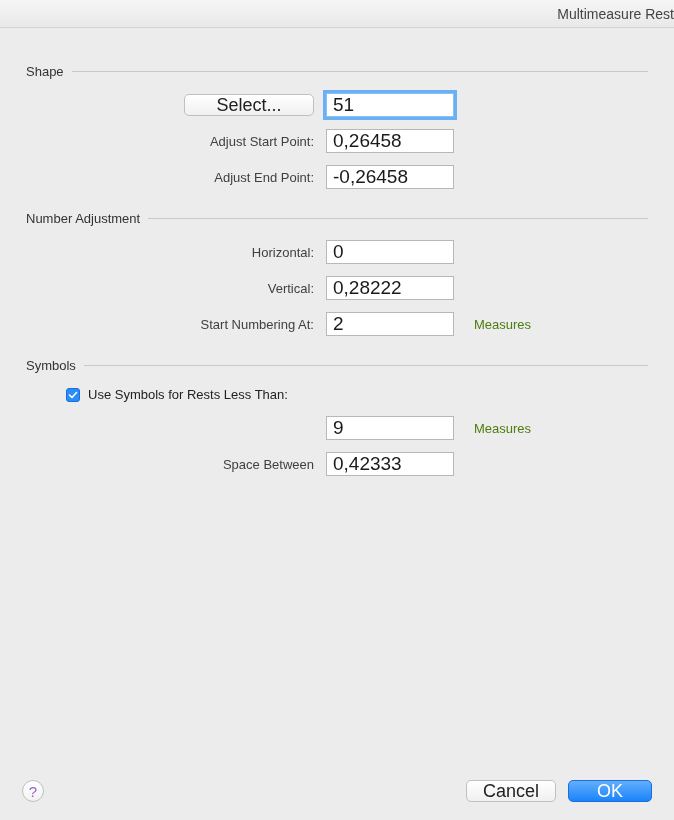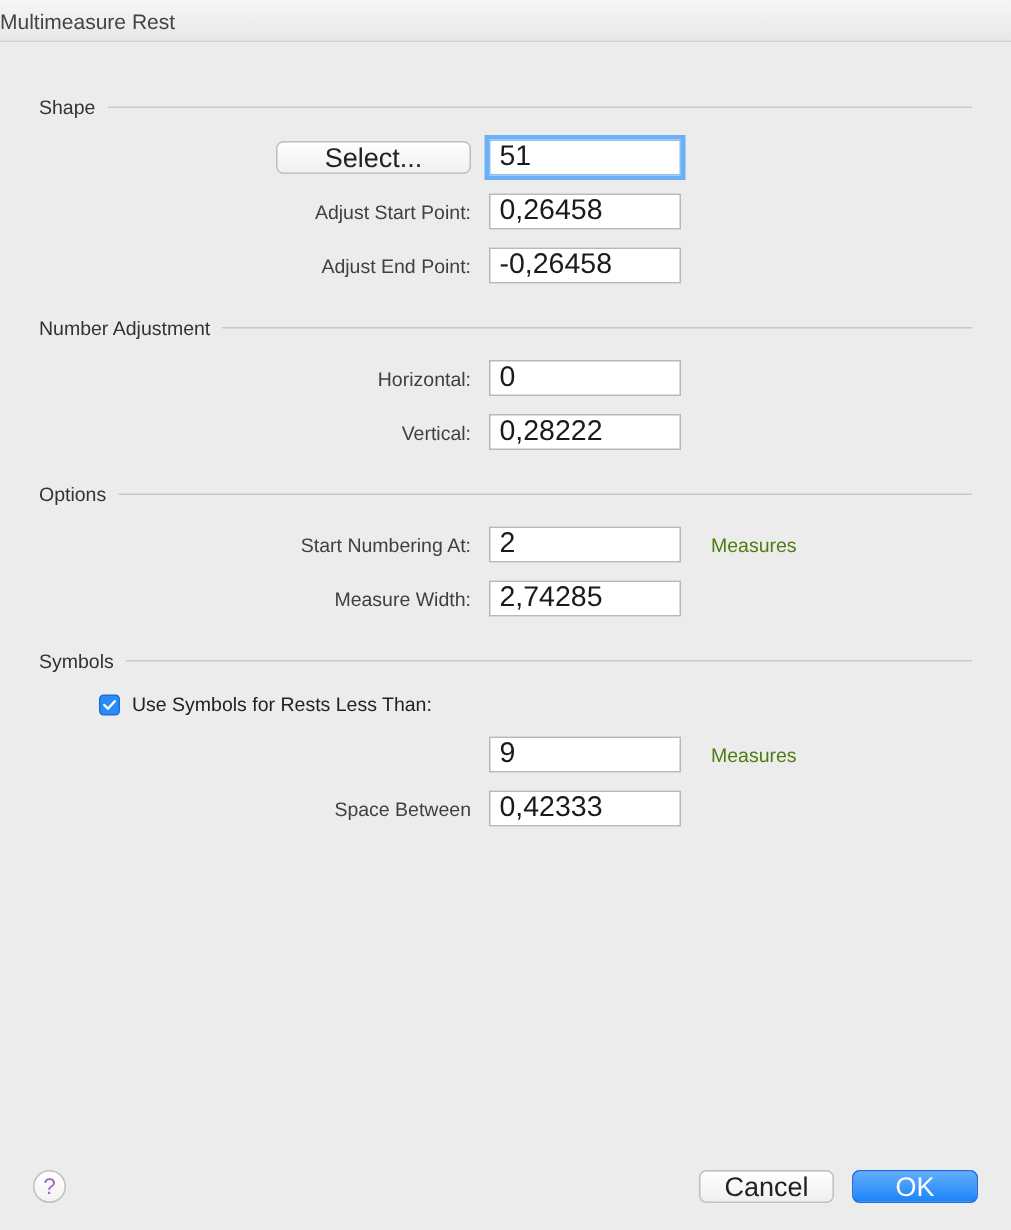--- a/index.html
+++ b/index.html
@@ -11,21 +11,21 @@
       font-size: 13px;
       color: #222;
       width: 674px;
       height: 820px;
       overflow: hidden;
       position: relative;
     }
     .titlebar {
       height: 28px;
       line-height: 28px;
-      text-align: left;
+      text-align: right;
       font-size: 14px;
       color: #444;
       background: linear-gradient(#f6f6f6,#e8e8e8);
       border-bottom: 1px solid #d4d4d4;
     }
     .content {
       padding: 18px 26px 0 26px;
     }
     .section-header {
       display: flex;
@@ -196,39 +196,29 @@
     </div>
   </div>
 
   <div class="row">
     <div class="label-col">Vertical:</div>
     <div class="field-col">
       <input class="textfield" value="0,28222" style="">
     </div>
   </div>
 
-  <div class="section-header">
-    <span class="section-title">Options</span>
-    <span class="section-rule"></span>
-  </div>
 
   <div class="row">
     <div class="label-col">Start Numbering At:</div>
     <div class="field-col">
       <input class="textfield" value="2" style="">
     </div>
     <div class="suffix-col">Measures</div>
   </div>
 
-  <div class="row">
-    <div class="label-col">Measure Width:</div>
-    <div class="field-col">
-      <input class="textfield" value="2,74285" style="">
-    </div>
-  </div>
 
   <div class="section-header">
     <span class="section-title">Symbols</span>
     <span class="section-rule"></span>
   </div>
 
   <div class="checkbox-row">
     <span class="mac-checkbox">
       <svg width="10" height="10" viewBox="0 0 10 10">
           <path d="M1.5 5 L4 7.5 L8.5 2.5" stroke="#fff" stroke-width="1.6" fill="none" stroke-linecap="round" stroke-linejoin="round"></path>

